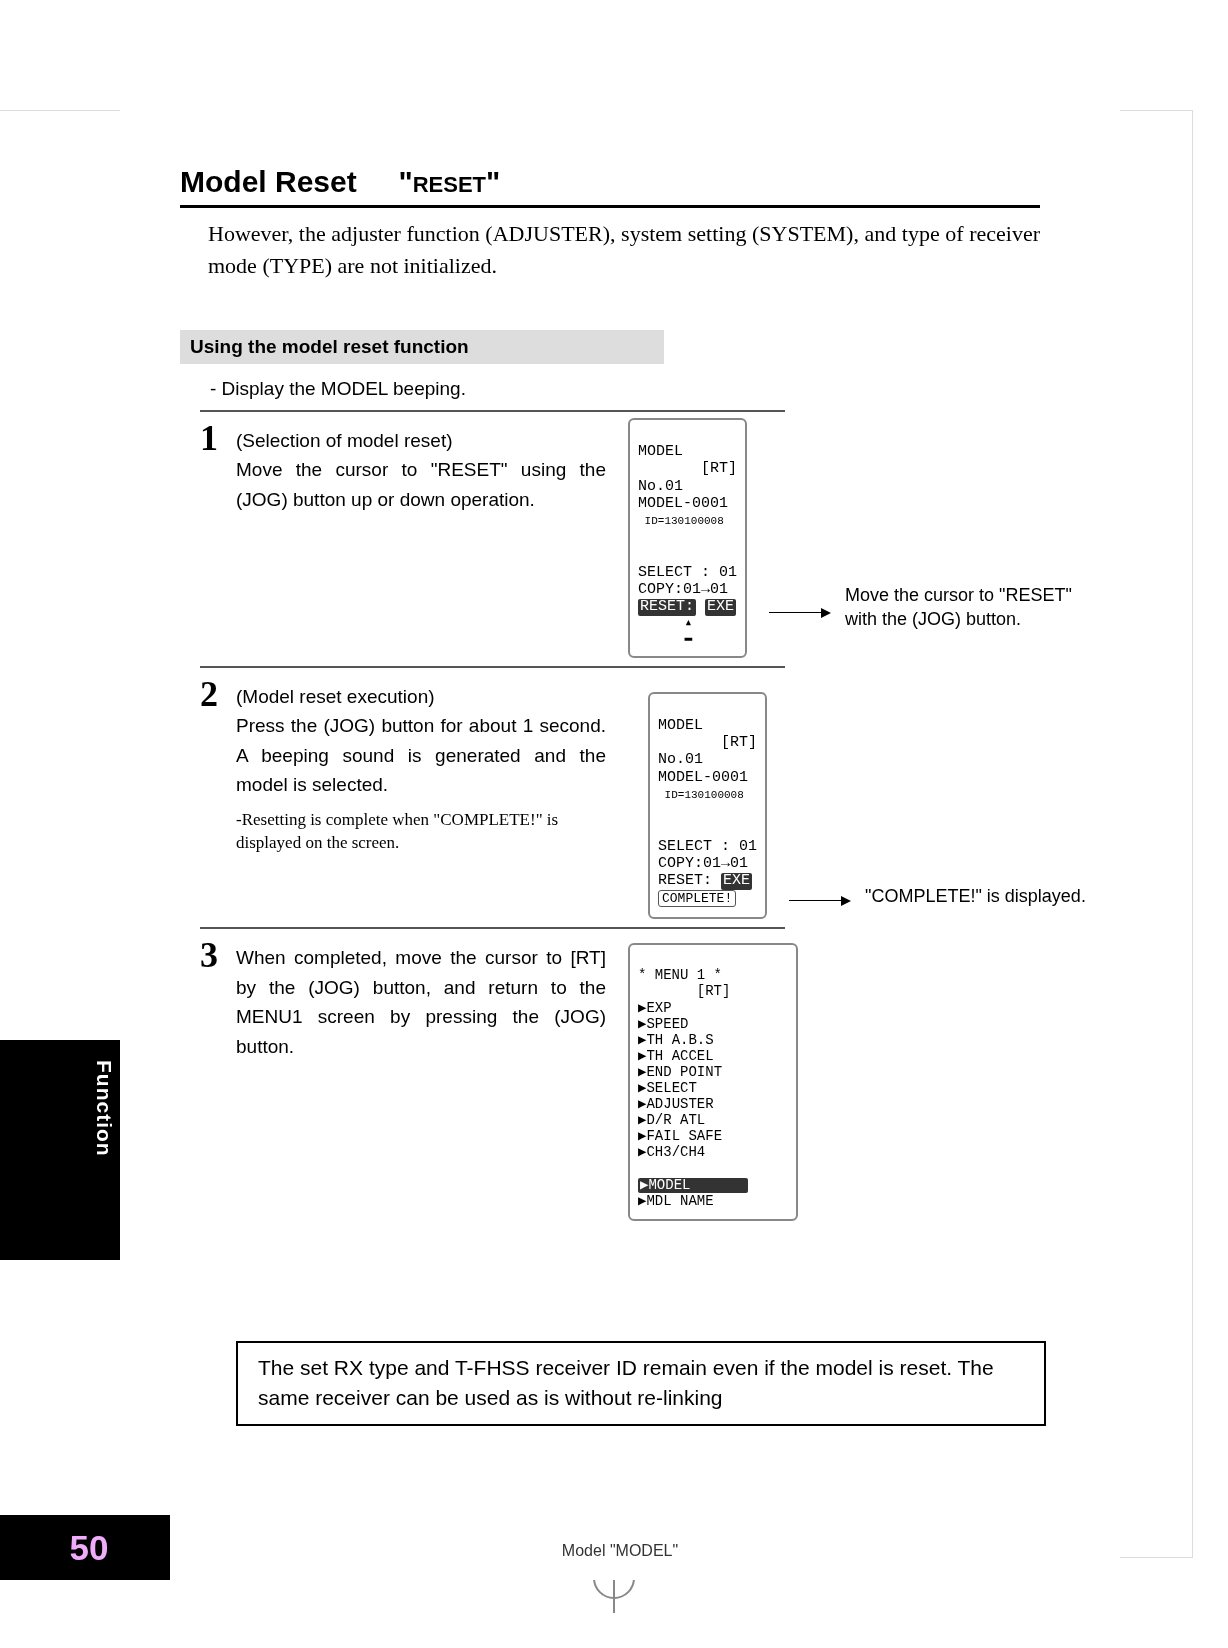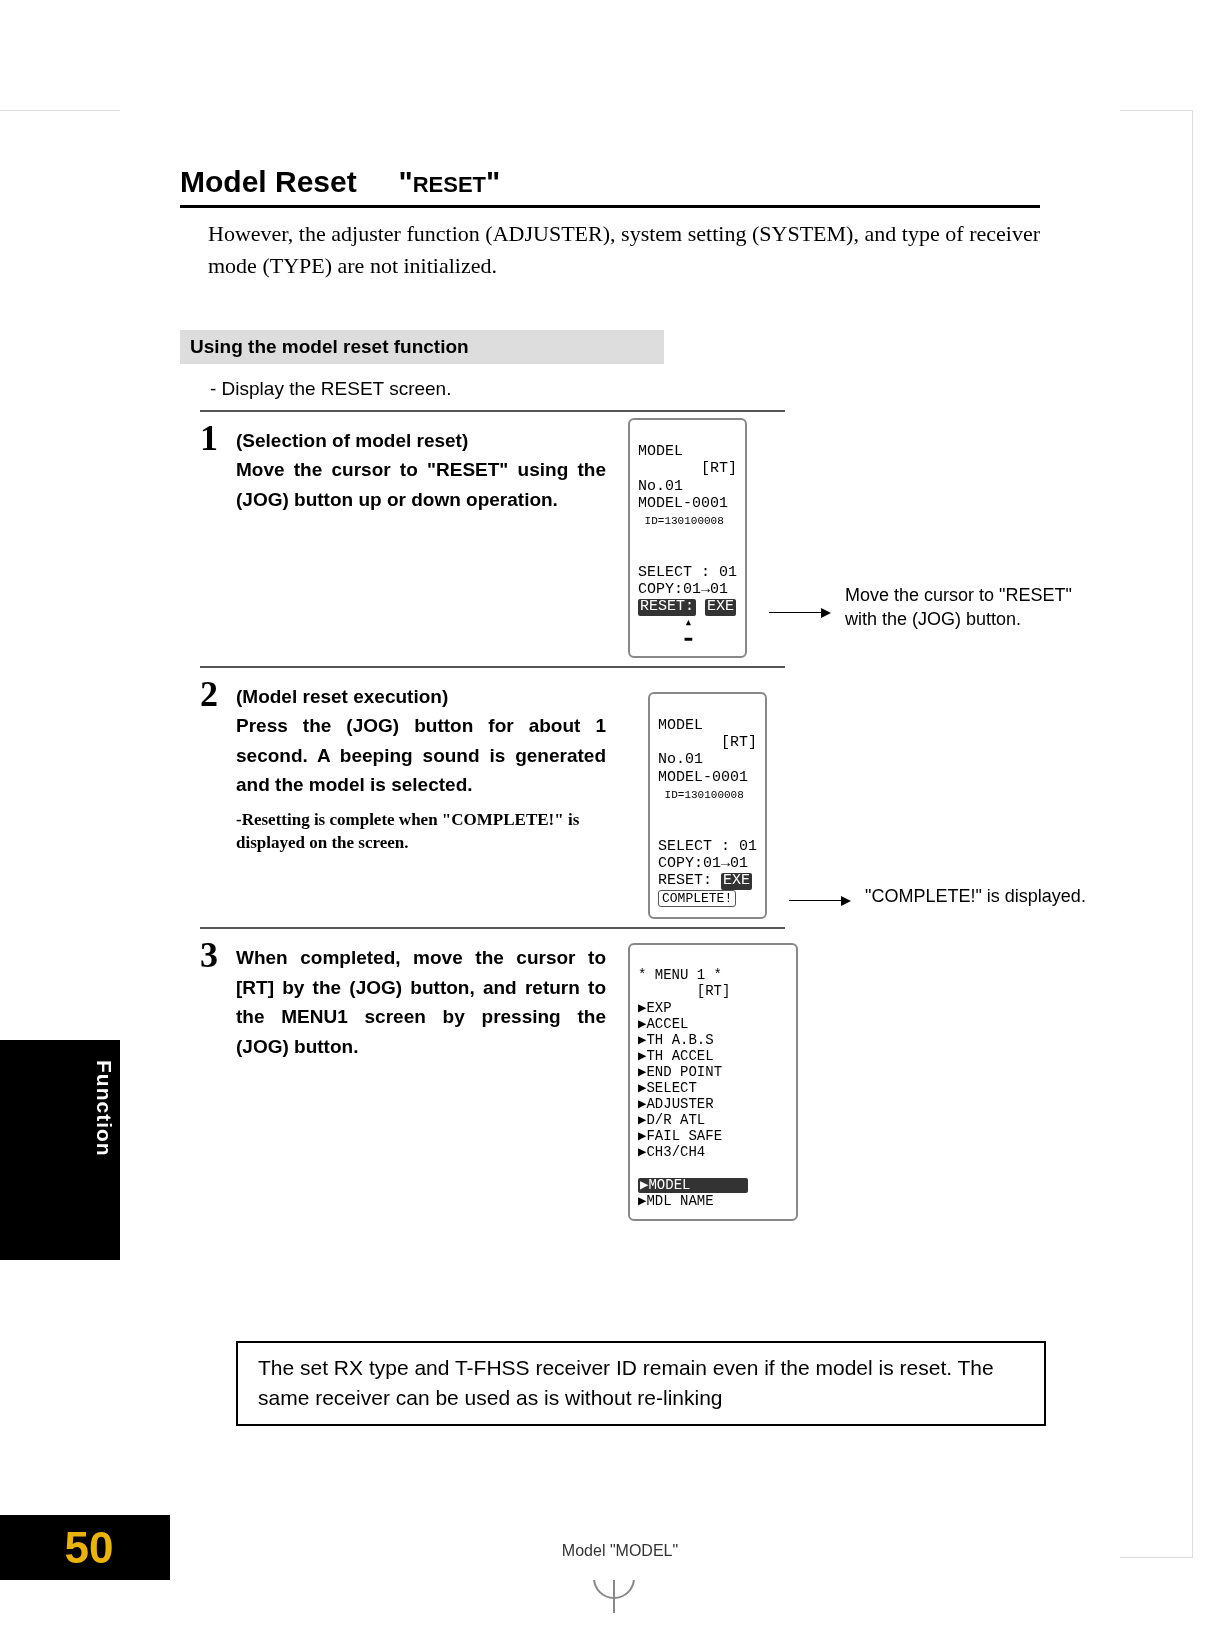--- a/index.html
+++ b/index.html
@@ -88,21 +88,20 @@
   .step-num {
     font-family: Georgia, serif;
     font-size: 36px;
     font-weight: bold;
     width: 36px;
     line-height: 1;
   }
   .step-body {
     flex: 1;
     padding-top: 6px;
-    font-weight: bold;
   }
   .step-text {
     font-size: 19px;
     line-height: 1.55;
     width: 370px;
     text-align: justify;
   }
   .step-note {
     font-family: Georgia, 'Times New Roman', serif;
     font-size: 17px;
@@ -198,22 +197,22 @@
     margin-left: 56px;
     width: 810px;
   }
   .page-num-tab {
     position: absolute;
     left: -120px;
     bottom: 0;
     width: 170px;
     height: 65px;
     background: #000;
-    color: #eab308;
-    font-size: 44px;
+    color: #f0abfc;
+    font-size: 35px;
     font-weight: bold;
     display: flex;
     align-items: center;
     justify-content: center;
     padding-left: 8px;
   }
   .footer-text {
     position: absolute;
     bottom: 20px;
     left: 50%;
@@ -250,21 +249,21 @@
   <div class="content-left">
     <div class="title-row">
       <span>Model Reset</span>
       &nbsp;&nbsp;&nbsp;
       <span>"</span><span class="title-reset">RESET</span><span>"</span>
     </div>
     <hr class="hr-thick">
     <p class="intro">However, the adjuster function (ADJUSTER), system setting (SYSTEM), and type of receiver mode (TYPE) are not initialized.</p>
 
     <div class="section-bar">Using the model reset function</div>
-    <div class="display-line">- Display the RESET screen.</div>
+    <div class="display-line">- Display the MODEL beeping.</div>
     <hr class="hr-thin">
 
     <div class="step-wrap">
       <div class="step-row">
         <div class="step-num">1</div>
         <div class="step-body">
           <div class="step-text">
             <span>(Selection of model reset)</span><br>
             <span>Move the cursor to "RESET" using the (JOG) button up or down operation.</span>
           </div>
@@ -325,21 +324,21 @@
       <div class="step-row">
         <div class="step-num">3</div>
         <div class="step-body">
           <div class="step-text">When completed, move the cursor to [RT] by the (JOG) button, and return to the MENU1 screen by pressing the (JOG) button.</div>
         </div>
       </div>
       <div class="lcd lcd-block" style="margin-top:8px; font-size:14px;">
 <span>* MENU 1 *</span>
 <span>       [RT]</span>
 <span>▶EXP</span>
-<span>▶ACCEL</span>
+<span>▶SPEED</span>
 <span>▶TH A.B.S</span>
 <span>▶TH ACCEL</span>
 <span>▶END POINT</span>
 <span>▶SELECT</span>
 <span>▶ADJUSTER</span>
 <span>▶D/R ATL</span>
 <span>▶FAIL SAFE</span>
 <span>▶CH3/CH4</span>
 
 <span class="inv" style="width:110px;">▶MODEL</span>

